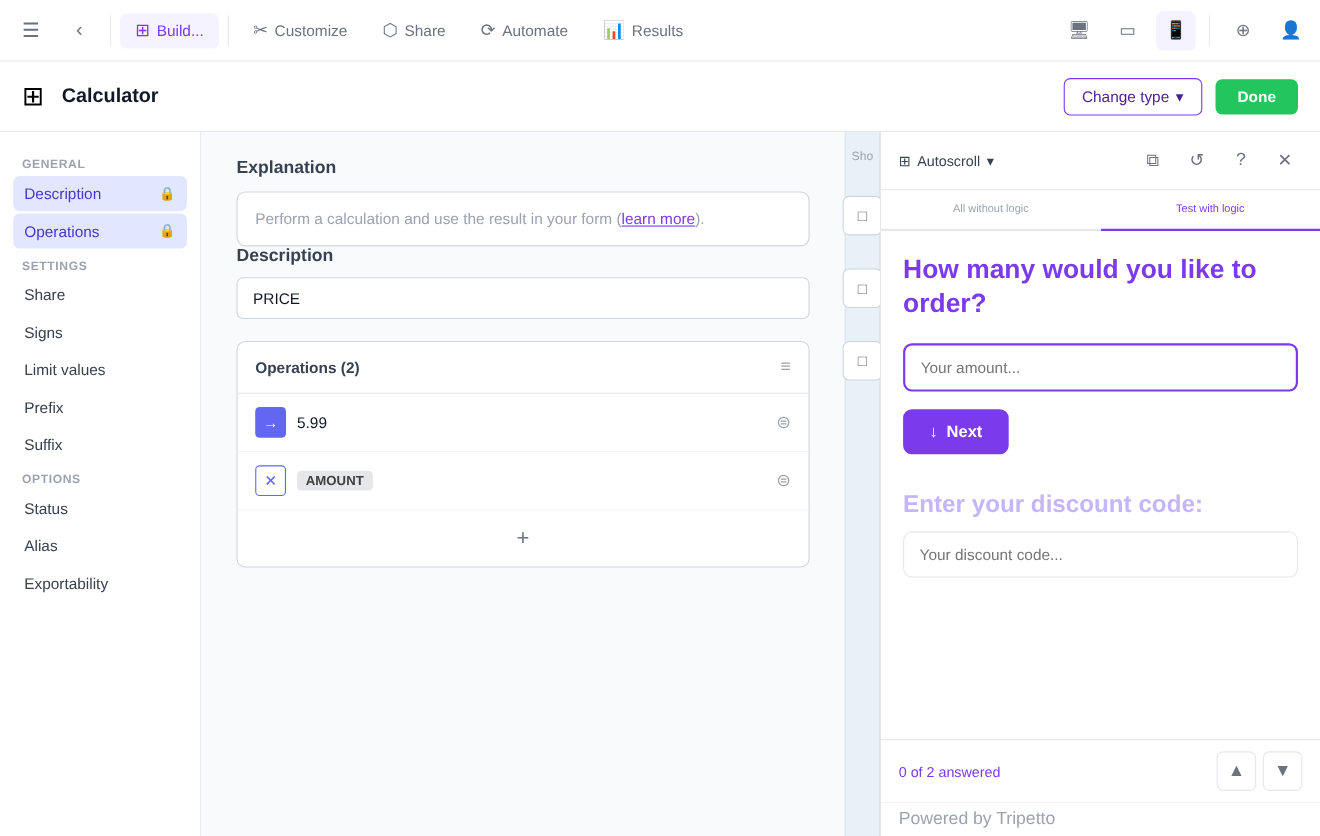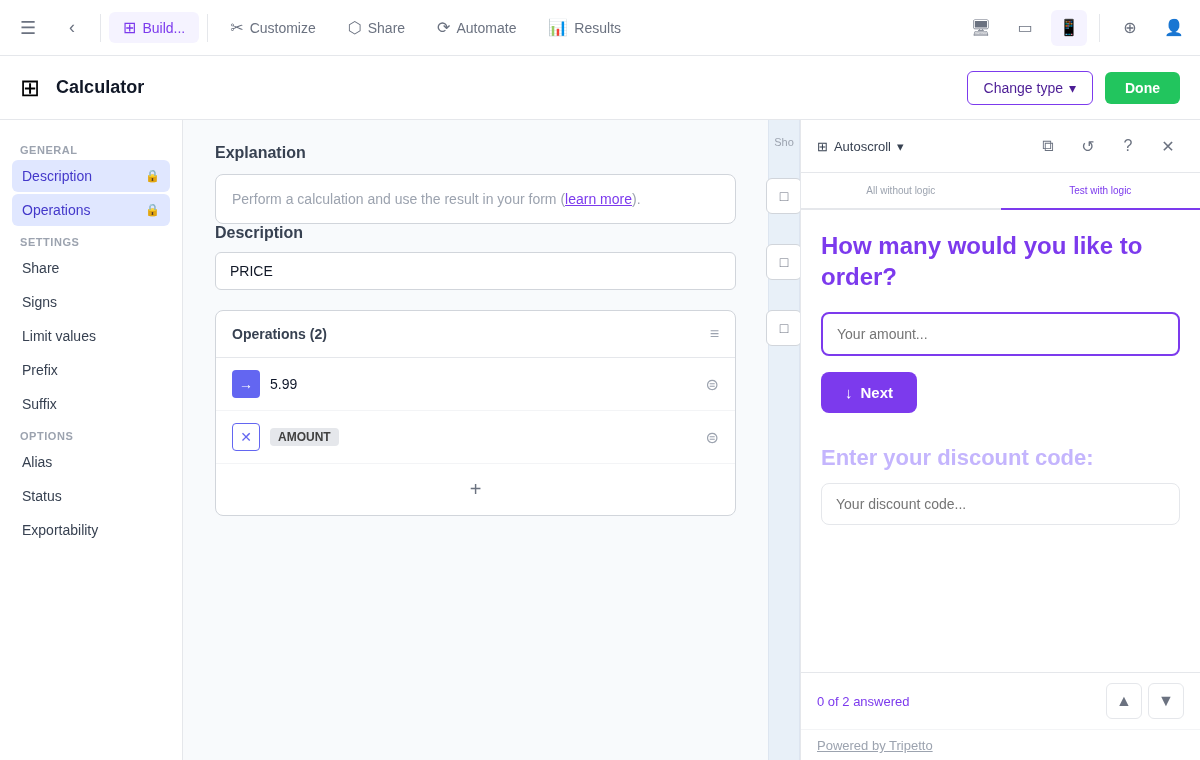--- a/index.html
+++ b/index.html
@@ -217,21 +217,21 @@
       border-top: 1px solid #e5e7eb; padding: 10px 16px;
       display: flex; align-items: center; justify-content: space-between;
     }
     .answered-text { font-size: 13px; color: #7c3aed; font-weight: 500; }
     .nav-arrows { display: flex; gap: 6px; }
     .arrow-btn {
       width: 36px; height: 36px; border: 1px solid #e5e7eb;
       border-radius: 6px; background: white; cursor: pointer;
       display: flex; align-items: center; justify-content: center; font-size: 16px; color: #6b7280;
     }
-    .powered-by { font-size: 13px; color: #9ca3af; text-decoration: underline; }
+    .powered-by { font-size: 16px; color: #9ca3af; }
 
     
     .middle-divider {
       width: 32px;
       background: #e8f0f8;
       border-left: 1px solid #dde5f0;
       border-right: 1px solid #dde5f0;
       display: flex;
       flex-direction: column;
       align-items: center;
@@ -323,24 +323,24 @@
     </div>
     <div class="sidebar-item">
       <span>Prefix</span>
     </div>
     <div class="sidebar-item">
       <span>Suffix</span>
     </div>
 
     <div class="sidebar-section-label">Options</div>
     <div class="sidebar-item">
+      <span>Status</span>
+    </div>
+    <div class="sidebar-item">
       <span>Alias</span>
-    </div>
-    <div class="sidebar-item">
-      <span>Status</span>
     </div>
     <div class="sidebar-item">
       <span>Exportability</span>
     </div>
   </div>
 
   <div class="center-content">
     <div class="section-title">Explanation</div>
     <div class="explanation-box">
       <span>Perform a calculation and use the result in your form (</span><a href="#">learn more</a><span>).</span>

